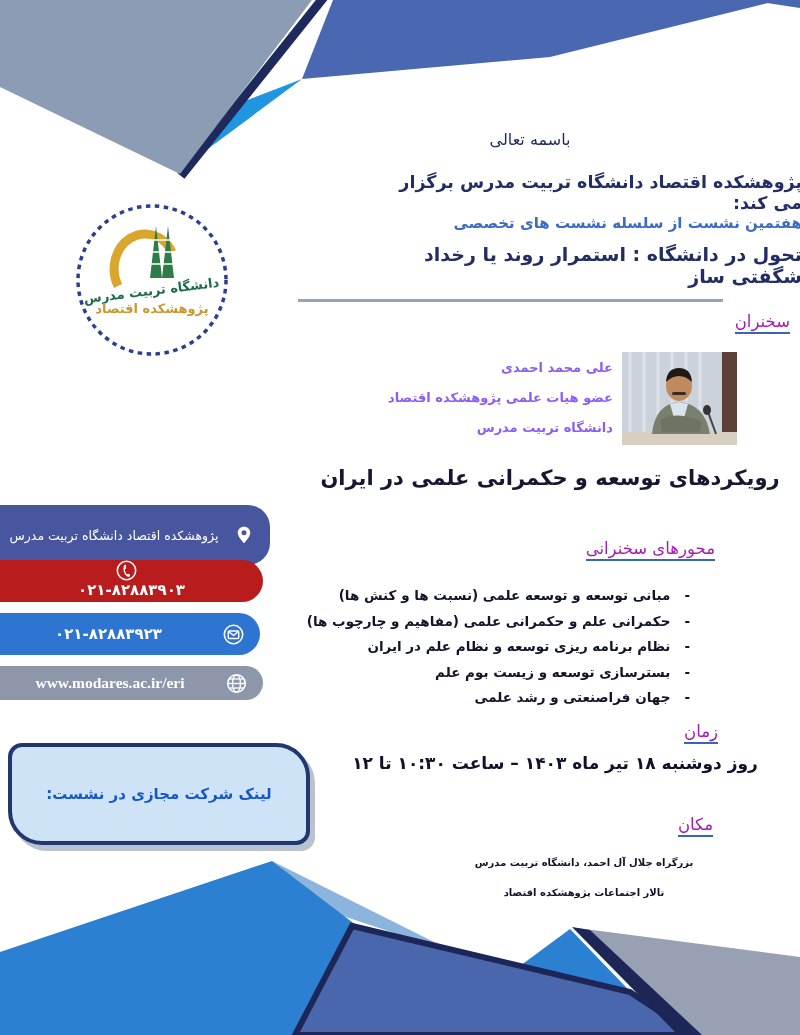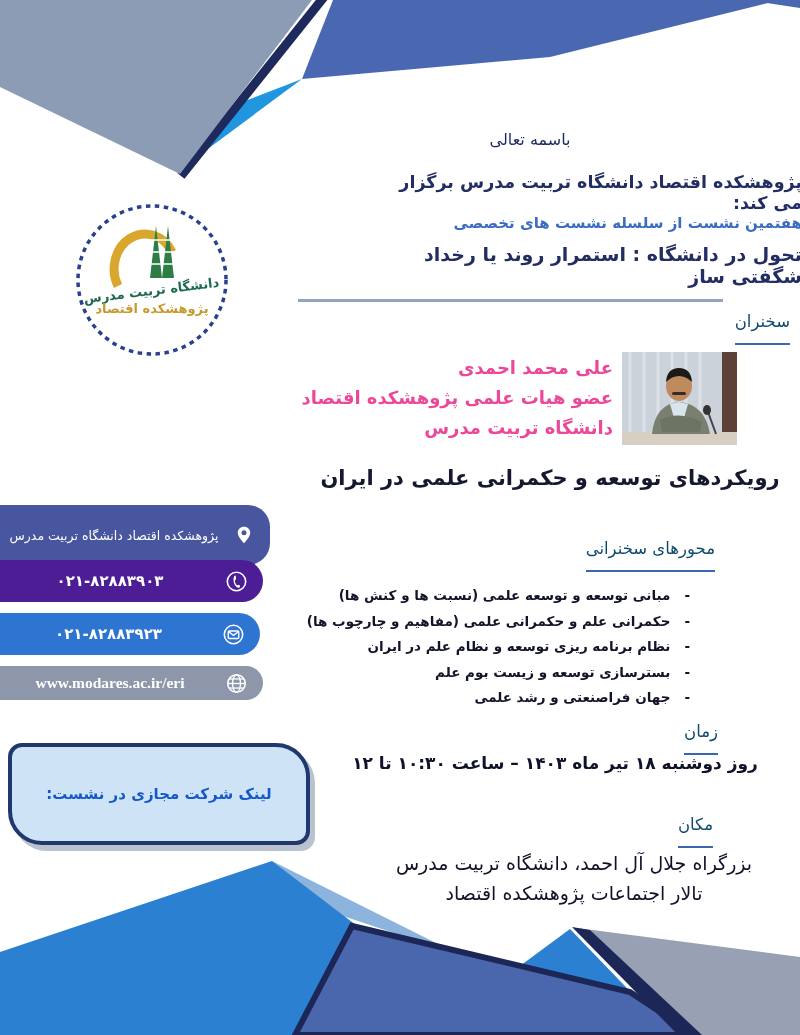--- a/index.html
+++ b/index.html
@@ -17,44 +17,44 @@
   
   .rtl{direction:rtl;unicode-bidi:isolate;}
   .ltr{direction:ltr;unicode-bidi:isolate;}
   #bismillah{left:400px;top:130px;width:260px;text-align:center;font-size:16px;color:#1e2a5e;}
   #head-block{left:392px;top:172px;width:410px;}
   #organizer{font-size:17.5px;font-weight:bold;color:#222d63;line-height:1.2;}
   #series{font-size:15px;font-weight:bold;color:#3a6cc3;}
   #session-title{margin-top:11px;font-size:19px;font-weight:bold;color:#222d63;}
   #separator{left:298px;top:299px;width:425px;height:3px;background:#93a4bf;}
   
-  .sec-head{font-size:16.5px;color:#0c4a6e;border-bottom:2px solid #3a66b0;padding-bottom:12px;display:inline-block;}
+  .sec-head{font-size:16.5px;color:#a21caf;border-bottom:2px solid #3a66b0;padding-bottom:1px;display:inline-block;}
   .head-wrap{text-align:right;}
   #speaker-head{right:10px;top:312px;}
   #topics-head{right:85px;top:539px;}
   #time-head{right:82px;top:722px;}
   #place-head{right:87px;top:815px;margin-left:41px;}
   
   #speaker-photo{left:622px;top:352px;width:115px;height:93px;}
-  #speaker-info{right:187px;top:353px;text-align:right;font-weight:bold;color:#ec4899;font-size:18px;line-height:30px;}
+  #speaker-info{right:187px;top:353px;text-align:right;font-weight:bold;color:#8b5cf6;font-size:13px;line-height:30px;}
   
   #lecture-title{left:300px;top:466px;width:500px;text-align:center;font-size:21px;font-weight:bold;color:#15182e;}
   
   #topics{right:110px;top:583px;text-align:right;}
   .topic{font-size:13.5px;font-weight:bold;color:#12142a;line-height:25.5px;}
   .topic .dash{margin-left:14px;}
   
   #time-line{left:320px;top:753px;width:470px;text-align:center;font-size:17px;font-weight:bold;color:#0f1228;}
-  #place-lines{left:364px;top:848px;width:420px;text-align:center;font-size:19px;font-weight:normal;color:#0f1228;line-height:30px;}
+  #place-lines{left:374px;top:848px;width:420px;text-align:center;font-size:10px;font-weight:bold;color:#0f1228;line-height:30px;}
   
   .pill{left:0;display:flex;flex-direction:row;align-items:center;direction:rtl;color:#fff;}
   .pill .picon{margin-right:16px;margin-left:6px;flex:0 0 auto;}
   .pill .ptext{flex:1;text-align:center;}
   #pill-address{top:505px;width:270px;height:60px;background:#47569f;border-radius:0 22px 22px 0;font-size:12.5px;}
-  #pill-phone{top:560px;width:263px;height:42px;background:#4c1d95;border-radius:0 21px 21px 0;font-size:15px;font-weight:bold;}
+  #pill-phone{top:560px;width:263px;height:42px;background:#b91c1c;border-radius:0 21px 21px 0;font-size:15px;font-weight:bold;flex-direction:column;}
   #pill-fax{top:613px;width:260px;height:42px;background:#2e74d1;border-radius:0 21px 21px 0;font-size:15px;font-weight:bold;}
   #pill-web{top:666px;width:263px;height:34px;background:#8d97a9;border-radius:0 21px 21px 0;
             font-family:"Liberation Serif","DejaVu Serif",serif;font-size:15.5px;font-weight:bold;}
   
   #callout{left:8px;top:743px;width:294px;height:94px;background:#cfe3f6;border:4px solid #20386e;
            border-radius:14px 34px 14px 34px;box-shadow:5px 6px 0 #b9c2cf;
            display:flex;flex-direction:row;justify-content:center;align-items:center;gap:6px;}
   #callout .label{font-size:15px;font-weight:bold;color:#1558c8;}
   #callout .url{font-family:"Liberation Serif","DejaVu Serif",serif;font-size:15.5px;font-weight:bold;color:#000;}
 </style>

